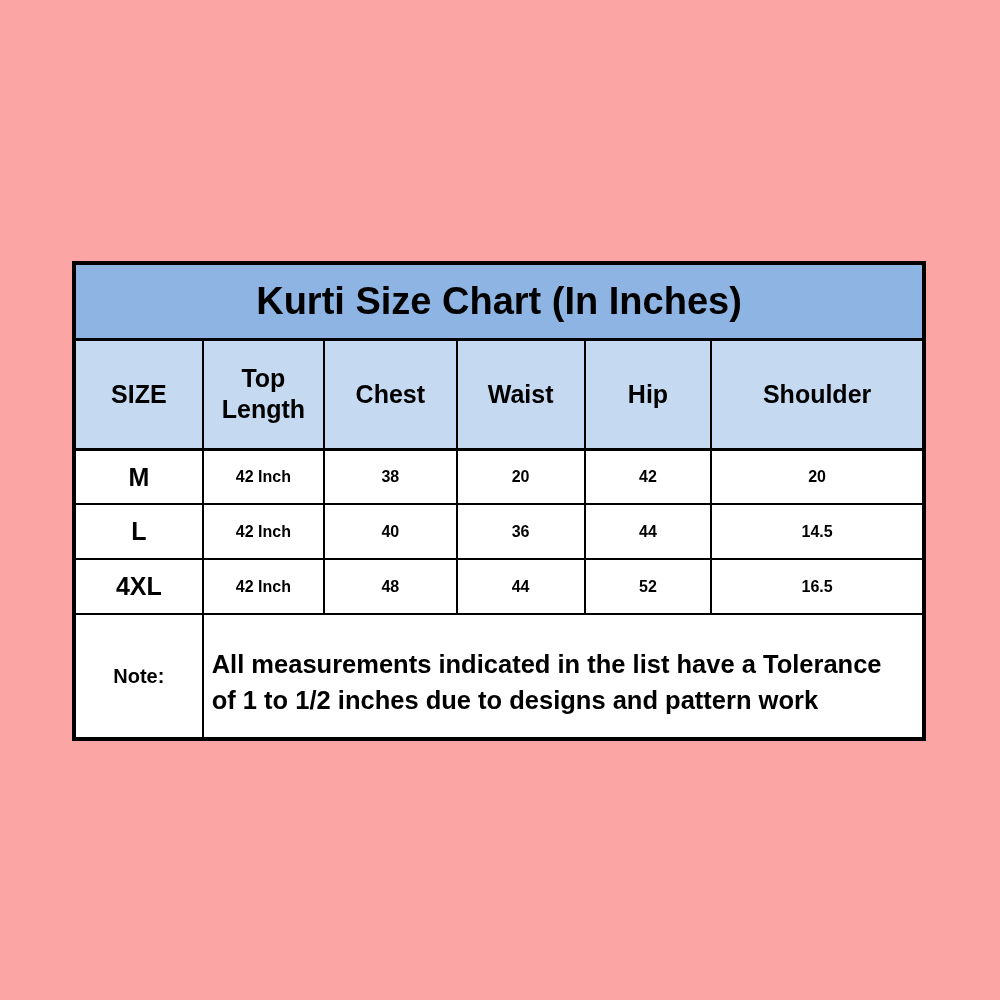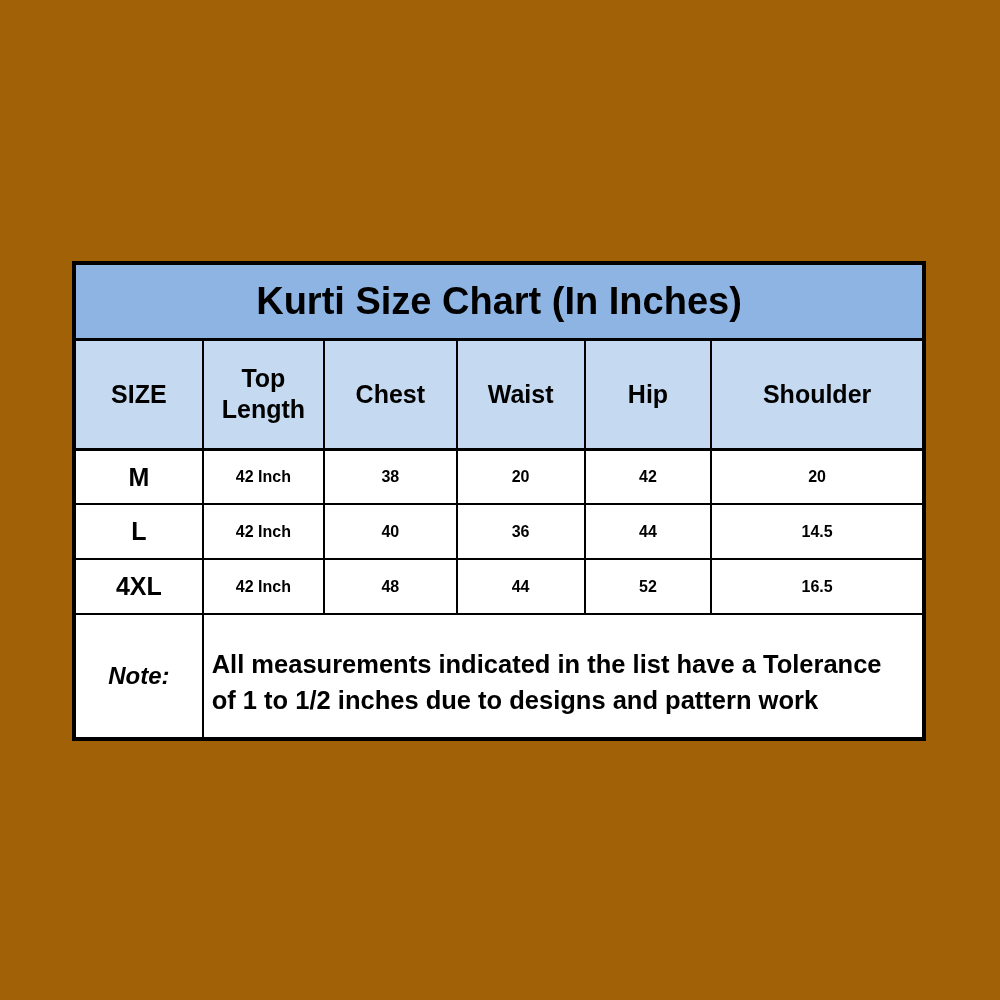--- a/index.html
+++ b/index.html
@@ -1,17 +1,17 @@
 <!DOCTYPE html>
 <html><head>
 <meta charset="utf-8">
 <style>
   * { margin: 0; padding: 0; box-sizing: border-box; }
   html, body { width: 1000px; height: 1000px; background: #ffffff; font-family: "Liberation Sans", sans-serif; }
-  .canvas { position: relative; width: 1000px; height: 1000px; background: #a16207; overflow: hidden; }
+  .canvas { position: relative; width: 1000px; height: 1000px; background: #fca5a5; overflow: hidden; }
   .size-table {
     position: absolute;
     left: 73px; top: 262px;
     width: 852px; height: 478px;
     border-collapse: collapse;
     table-layout: fixed;
     color: #000000;
   }
   .size-table td, .size-table th {
     border: 2px solid #000000;
@@ -34,21 +34,21 @@
     font-size: 25px;
     height: 84px;
     line-height: 1.25;
     border-bottom: 3px solid #000000;
     padding: 0 14px;
   }
   .data-row td { background: #ffffff; font-size: 16px; height: 42px; }
   .data-row td.size-cell { font-size: 25px; }
   .note-row { height: 78px; }
   .note-row td { background: #ffffff; }
-  .note-label { font-size: 24px; font-style: italic; }
+  .note-label { font-size: 20px; }
   .note-text {
     text-align: left !important;
     font-size: 25.5px;
     line-height: 1.42;
     padding: 16px 10px 4px 8px;
   }
   col.c-size { width: 15.1%; }
   col.c-top { width: 14.3%; }
   col.c-chest { width: 15.6%; }
   col.c-waist { width: 15.1%; }

